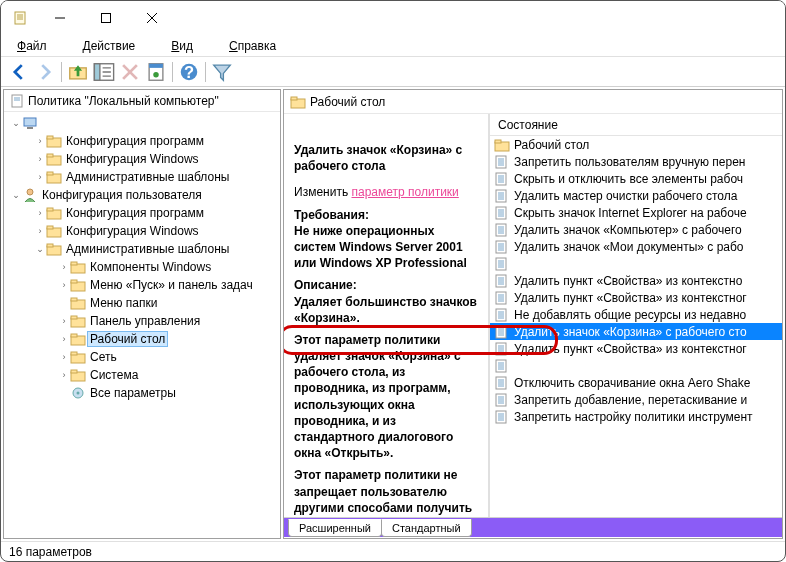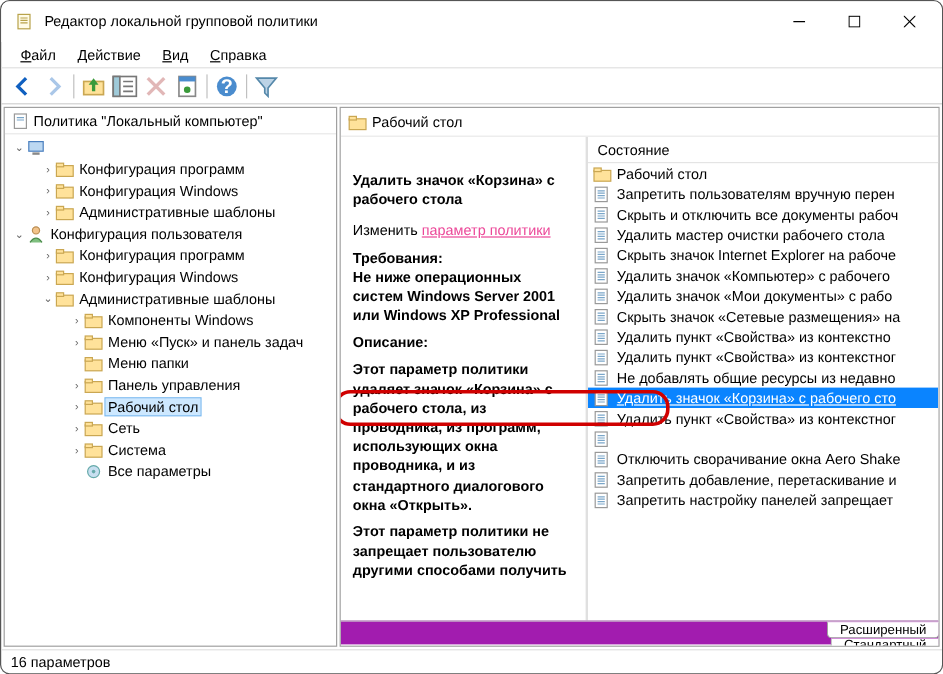--- a/index.html
+++ b/index.html
@@ -2,21 +2,21 @@
 <html><head>
 <meta charset="utf-8">
 <style>
   * { box-sizing: border-box; margin: 0; padding: 0; font-family: "Segoe UI", Tahoma, sans-serif; font-size: 12px; }
   body { width: 786px; height: 562px; background: #fff; overflow: hidden; border-radius: 8px; border: 1px solid #555; position: relative; }
   .titlebar { height: 34px; display: flex; align-items: center; padding: 0 4px 0 12px; background: #fff; }
   .titlebar .icon { width: 16px; height: 16px; margin-right: 8px; }
   .titlebar .title { flex: 1; font-size: 12px; }
   .winbtn { width: 46px; height: 30px; display: flex; align-items: center; justify-content: center; }
   .winbtn svg { width: 10px; height: 10px; }
-  .menubar { height: 22px; display: flex; align-items: center; padding: 0 8px; gap: 2px; border-bottom: 1px solid #e0e0e0;}
+  .menubar { height: 22px; display: flex; align-items: center; padding: 0 8px; gap: 20px; border-bottom: 1px solid #e0e0e0;}
   .menubar .item { padding: 2px 8px; }
   .menubar .item u { text-decoration: underline; }
   .toolbar { height: 30px; display: flex; align-items: center; padding: 2px 6px; gap: 2px; border-bottom: 1px solid #d0d0d0;}
   .tbtn { width: 24px; height: 24px; display: flex; align-items: center; justify-content: center; border: 1px solid transparent; border-radius: 2px; }
   .tbtn.dis { opacity: .35; }
   .sep { width: 1px; height: 20px; background: #c0c0c0; margin: 0 2px; }
   .content { display: flex; height: calc(100% - 34px - 22px - 30px - 20px); }
   .tree { width: 278px; border: 1px solid #a0a0a0; margin: 2px; overflow: hidden; background: #fff; position: relative;}
   .tree-header { height: 22px; padding: 0 6px; display: flex; align-items: center; background: #fff; border-bottom: 1px solid #e8e8e8;}
   .tree-body { padding: 2px 0; overflow: auto; height: calc(100% - 22px);}
@@ -32,44 +32,43 @@
   .right-body { flex: 1; display: flex; overflow: hidden; position: relative;}
   .detail { width: 206px; padding: 8px 10px; overflow: hidden; background: #fff; line-height: 1.35; border-right: 2px solid #e0e0e0;}
   .detail h3 { font-size: 12px; font-weight: bold; margin-bottom: 10px; margin-top: 20px;}
   .detail .link { color: #ec4899; text-decoration: underline; cursor: pointer;}
   .detail .sect { margin-top: 6px; font-weight: bold;}
   .list { flex: 1; overflow: hidden; background: #fff;}
   .list-header { height: 22px; display:flex; align-items:center; padding: 0 8px; background:#fff; border-bottom: 1px solid #e4e4e4;}
   .list-body { overflow:hidden; }
   .litem { height: 17px; display:flex; align-items:center; padding: 0 4px; white-space: nowrap; overflow:hidden;}
   .litem .licon { width:16px; height:16px; margin-right:4px; flex-shrink:0;}
-  .litem.sel { background:#0a84ff; color:#fff;text-decoration:underline;}
+  .litem.sel { background:#0a84ff; color:#fff;}
   .highlight-ring { position:absolute; border:3px solid #d00000; border-radius:14px; pointer-events:none; }
-  .tabs { height: 20px; display:flex; align-items:flex-end; padding-left: 4px; background:#a21caf; border-top: 1px solid #d0d0d0; position: relative; top:-1px;flex-direction:column;}
+  .tabs { height: 20px; display:flex; align-items:flex-end; padding-left: 4px; background:#8b5cf6; border-top: 1px solid #d0d0d0; position: relative; top:-1px;}
   .tab { height: 18px; padding: 0 10px; border:1px solid #a0a0a0; border-top:none; border-radius: 0 0 4px 4px; margin-right:-1px; font-size:11px; display:flex; align-items:center; background:#fff;}
   .tab.active { background:#fff; border-top:1px solid #fff; z-index:1;}
   .status { height: 20px; display:flex; align-items:center; padding: 0 8px; border-top: 1px solid #e0e0e0; font-size:11px;}
   
   .folder-svg rect{fill:#ffe29a; stroke:#caa752; stroke-width:1;}
   .policy-line{stroke:#7aa6c9; stroke-width:1;}
   .policy-bg{fill:#fff; stroke:#999;}
 </style>
 </head>
 <body>
 
 <div class="titlebar">
   <span class="icon">
     <svg viewBox="0 0 16 16">
         <rect x="2" y="2" width="10" height="12" fill="#fffbe6" stroke="#b8a24a"></rect>
         <line x1="4" y1="5" x2="10" y2="5" stroke="#b8a24a"></line>
         <line x1="4" y1="7" x2="10" y2="7" stroke="#b8a24a"></line>
         <line x1="4" y1="9" x2="10" y2="9" stroke="#b8a24a"></line>
       </svg>
   </span>
-  <span class="title">Редактор локальной групповой политики</span>
   <div class="winbtn">
       <svg viewBox="0 0 10 10">
         <line x1="0" y1="5" x2="10" y2="5" stroke="#000"></line>
       </svg>
     </div>
   <div class="winbtn">
       <svg viewBox="0 0 10 10">
         <rect x="0.5" y="0.5" width="9" height="9" fill="none" stroke="#000"></rect>
       </svg>
     </div>
@@ -333,20 +332,21 @@
         <div>
           <span>Изменить</span>
           <span class="link">параметр политики</span>
         </div>
         <div class="sect">
           <div>Требования:</div>
           <div>Не ниже операционных систем Windows Server 2001 или Windows XP Professional</div>
         </div>
         <div class="sect">
           <div>Описание:</div>
+          <div>Удаляет большинство значков «Корзина».</div>
         </div>
         <div class="sect">Этот параметр политики удаляет значок «Корзина» с рабочего стола, из проводника, из программ, использующих окна проводника, и из стандартного диалогового окна «Открыть».</div>
         <div class="sect">Этот параметр политики не запрещает пользователю другими способами получить</div>
       </div>
       <div class="list">
         <div class="list-header">Состояние</div>
         <div class="list-body" id="list-body">
             <div class="litem">
               <span class="licon"><svg viewBox="0 0 16 16" class="folder-svg">
                   <rect x="1" y="5" width="14" height="9"></rect>
@@ -365,21 +365,21 @@
               <span>Запретить пользователям вручную перен</span>
             </div>
             <div class="litem">
               <span class="licon"><svg viewBox="0 0 16 16">
                   <rect x="2" y="2" width="10" height="12" class="policy-bg"></rect>
                   <line class="policy-line" x1="4" y1="5" x2="10" y2="5"></line>
                   <line class="policy-line" x1="4" y1="7" x2="10" y2="7"></line>
                   <line class="policy-line" x1="4" y1="9" x2="10" y2="9"></line>
                   <line class="policy-line" x1="4" y1="11" x2="10" y2="11"></line>
                 </svg></span>
-              <span>Скрыть и отключить все документы рабоч</span>
+              <span>Скрыть и отключить все элементы рабоч</span>
             </div>
             <div class="litem">
               <span class="licon"><svg viewBox="0 0 16 16">
                   <rect x="2" y="2" width="10" height="12" class="policy-bg"></rect>
                   <line class="policy-line" x1="4" y1="5" x2="10" y2="5"></line>
                   <line class="policy-line" x1="4" y1="7" x2="10" y2="7"></line>
                   <line class="policy-line" x1="4" y1="9" x2="10" y2="9"></line>
                   <line class="policy-line" x1="4" y1="11" x2="10" y2="11"></line>
                 </svg></span>
               <span>Удалить мастер очистки рабочего стола</span>
@@ -415,21 +415,20 @@
               <span>Удалить значок «Мои документы» с рабо</span>
             </div>
             <div class="litem">
               <span class="licon"><svg viewBox="0 0 16 16">
                   <rect x="2" y="2" width="10" height="12" class="policy-bg"></rect>
                   <line class="policy-line" x1="4" y1="5" x2="10" y2="5"></line>
                   <line class="policy-line" x1="4" y1="7" x2="10" y2="7"></line>
                   <line class="policy-line" x1="4" y1="9" x2="10" y2="9"></line>
                   <line class="policy-line" x1="4" y1="11" x2="10" y2="11"></line>
                 </svg></span>
-              <span>Скрыть значок «Сетевые размещения» на</span>
             </div>
             <div class="litem">
               <span class="licon"><svg viewBox="0 0 16 16">
                   <rect x="2" y="2" width="10" height="12" class="policy-bg"></rect>
                   <line class="policy-line" x1="4" y1="5" x2="10" y2="5"></line>
                   <line class="policy-line" x1="4" y1="7" x2="10" y2="7"></line>
                   <line class="policy-line" x1="4" y1="9" x2="10" y2="9"></line>
                   <line class="policy-line" x1="4" y1="11" x2="10" y2="11"></line>
                 </svg></span>
               <span>Удалить пункт «Свойства» из контекстно</span>
@@ -504,21 +503,21 @@
               <span>Запретить добавление, перетаскивание и</span>
             </div>
             <div class="litem">
               <span class="licon"><svg viewBox="0 0 16 16">
                   <rect x="2" y="2" width="10" height="12" class="policy-bg"></rect>
                   <line class="policy-line" x1="4" y1="5" x2="10" y2="5"></line>
                   <line class="policy-line" x1="4" y1="7" x2="10" y2="7"></line>
                   <line class="policy-line" x1="4" y1="9" x2="10" y2="9"></line>
                   <line class="policy-line" x1="4" y1="11" x2="10" y2="11"></line>
                 </svg></span>
-              <span>Запретить настройку панелей запрещает</span>
+              <span>Запретить настройку политики инструмент</span>
             </div>
           </div>
         <div class="highlight-ring" style="left:-6px; top:211px; width:280px; height:30px;"></div>
       </div>
     </div>
     <div class="tabs">
       <div class="tab active">Расширенный</div>
       <div class="tab">Стандартный</div>
     </div>
   </div>

